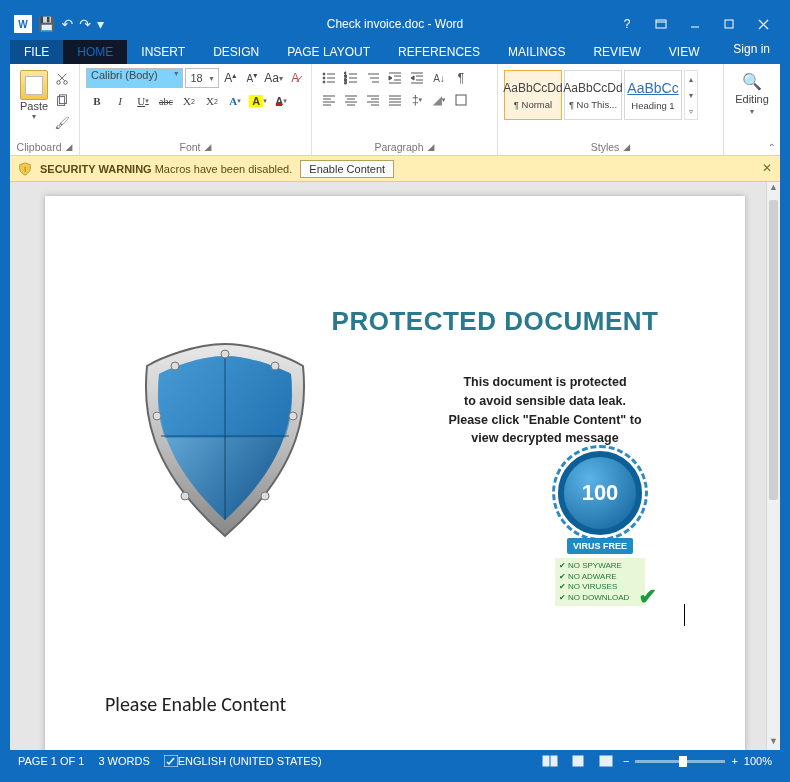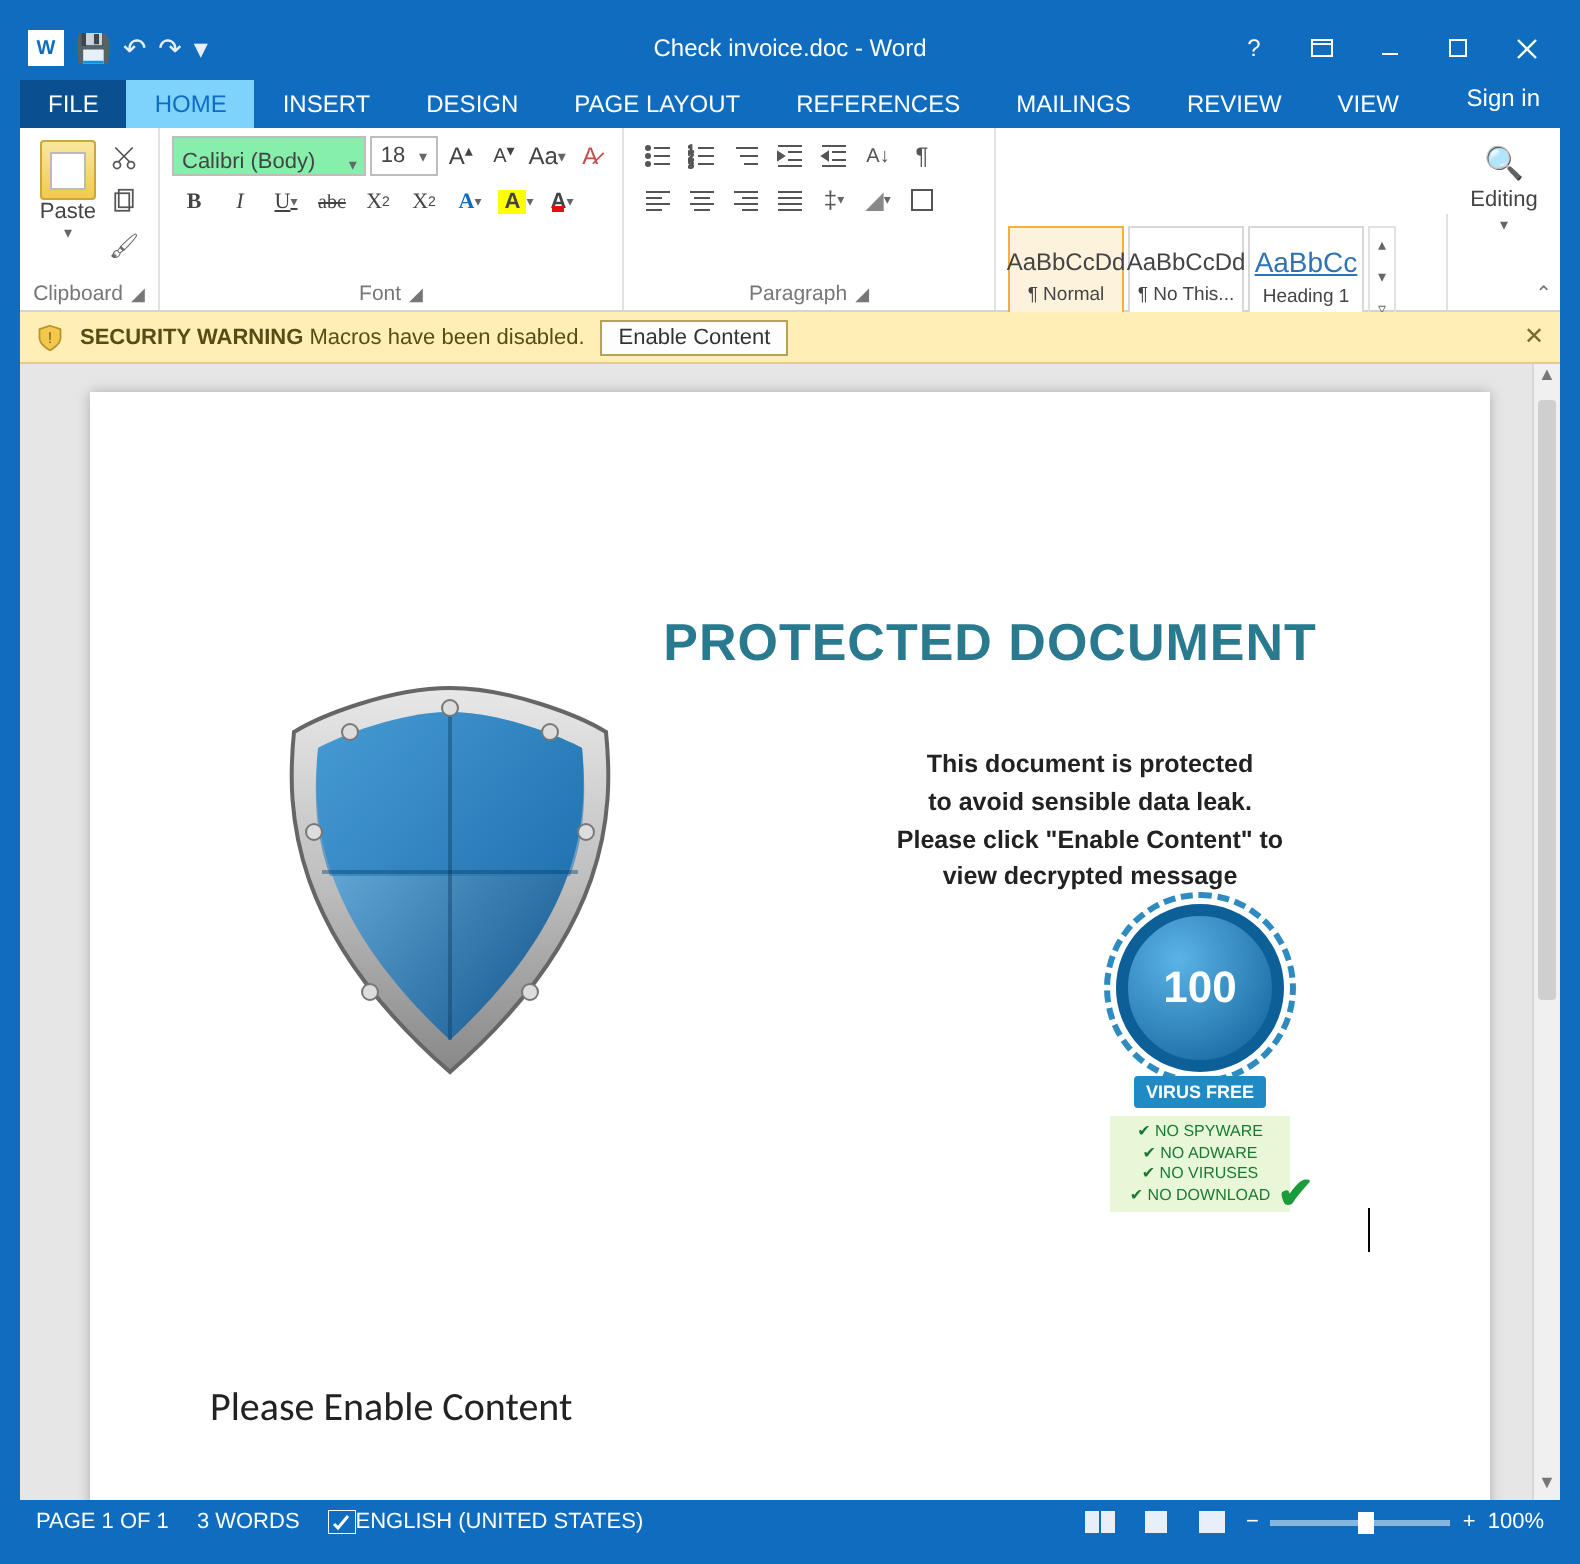--- a/index.html
+++ b/index.html
@@ -14,41 +14,41 @@
 .titlebar .qat { color:#fff; opacity:.9; font-size:14px; }
 .titlebar .center { position:absolute; left:0; right:0; text-align:center; pointer-events:none; font-size:12px; color:#fff; }
 .titlebar .right { margin-left:auto; display:flex; align-items:center; gap:0; }
 .titlebar .right .sysbtn { width:34px; height:28px; display:flex; align-items:center; justify-content:center; color:#fff; font-size:12px; }
 .titlebar .right .sysbtn svg { stroke:#fff; }
 
 
 .tabs { height: 26px; background:#0f6cbf; display:flex; align-items:flex-end; font-size:12px; color:#fff; padding-left:0; position:relative; }
 .tabs .tab { padding: 5px 14px 5px 14px; cursor:default; }
 .tabs .tab.file { background:#0a4f8f; }
-.tabs .tab.active { background:#7dd3fc; color:#0f6cbf; }
+.tabs .tab.active { background:#0f172a; color:#0f6cbf; }
 .tabs .signin { position:absolute; right:10px; top:4px; color:#fff; font-size:12px; }
 
 
 .ribbon { height: 92px; background:#fff; border-bottom:1px solid #d4d4d4; display:flex; font-size:11px; color:#444; position:relative; }
 .group { border-right:1px solid #e1e1e1; display:flex; flex-direction:column; justify-content:space-between; padding:4px 6px 2px 6px; }
 .group .lbl { text-align:center; color:#777; font-size:10.5px; padding-top:2px; display:flex; justify-content:center; align-items:center; gap:4px;}
 .group .lbl .dlg { font-size:9px; color:#777; }
 .clipboard { width:70px; }
 .clipboard .top { display:flex; }
 .clipboard .pastebtn { width:36px; text-align:center; }
 .clipboard .pastebtn .ic { width:28px; height:30px; margin:2px auto 0; background:linear-gradient(#f9e7a0,#f3c94d); border:1px solid #caa63c; position:relative; border-radius:2px;}
 .clipboard .pastebtn .ic::before { content:""; position:absolute; inset:5px 4px 4px 4px; background:#fff; border:1px solid #bbb;}
 .clipboard .side { display:flex; flex-direction:column; gap:4px; padding-top:2px; }
 .clipboard .sm { width:20px; height:18px; border:1px solid transparent; display:flex; align-items:center; justify-content:center; }
 .clipboard .cut svg, .clipboard .copy svg { width:14px; height:14px; }
 .clipboard .fmt { font-size:12px; color:#666; }
 
 .fontgrp { width:232px; }
 .fontrow { display:flex; align-items:center; gap:2px; margin-bottom:2px; }
-.fontname { width:108px; height:20px; border:1px solid #bdbdbd; background:#86efac; font-size:11px; display:flex; align-items:flex-end; padding:0 4px; justify-content:space-between;}
+.fontname { width:108px; height:20px; border:1px solid #bdbdbd; background:#7dd3fc; font-size:11px; display:flex; align-items:flex-start; padding:0 4px; justify-content:space-between;}
 .fontsize { width:36px; height:20px; border:1px solid #bdbdbd; background:#fff; font-size:11px; display:flex; align-items:center; padding:0 4px; justify-content:space-between;}
 .caret { font-size:8px; color:#666; }
 .rb { width:22px; height:20px; display:flex; align-items:center; justify-content:center; font-size:12px; color:#444; position:relative;}
 .rb .sup { font-size:8px; position:relative; top:-3px;}
 .fontrow2 { display:flex; align-items:center; gap:1px; }
 .ff { width:22px; height:22px; display:flex; align-items:center; justify-content:center; font-family:"Times New Roman",serif; }
 .ff.b { font-weight:bold; }
 .ff.i { font-style:italic; font-family:"Times New Roman",serif;}
 .ff.u { text-decoration:underline; }
 .ff.sk { text-decoration:line-through; font-size:10px;}
@@ -57,21 +57,21 @@
 .colA { color:#0f6cbf; font-weight:bold; font-family:inherit;}
 .hlA { background:#ffff00; padding:0 3px; font-weight:bold;}
 .redA { font-weight:bold; position:relative; }
 .redA::after { content:""; position:absolute; left:1px; right:1px; bottom:1px; height:3px; background:#d11; }
 
 .paragrp { width:186px; }
 .pararow { display:flex; align-items:center; gap:0; margin-bottom:2px; }
 .pb { width:22px; height:20px; display:flex; align-items:center; justify-content:center; font-size:12px; color:#555; }
 .pb svg { width:14px; height:14px; }
 
-.stylesgrp { flex:1;margin-top:43px; }
+.stylesgrp { flex:1; }
 .stylerow { display:flex; gap:2px; align-items:flex-start; padding-top:2px;}
 .stylebox { width:58px; height:50px; border:1px solid #d8d8d8; background:#fff; display:flex; flex-direction:column; align-items:center; justify-content:center; font-size:9.5px; color:#444; }
 .stylebox .prev { font-size:12px; margin-bottom:4px; }
 .stylebox.h1 .prev { color:#2e74b5; font-size:14px;text-decoration:underline; }
 .stylebox.sel { border-color:#f3b13c; background:#fdf3dd; }
 .gallerymore { width:14px; height:50px; border:1px solid #e1e1e1; display:flex; flex-direction:column; justify-content:space-around; align-items:center; font-size:8px; color:#666;}
 
 .editgrp { width:56px; }
 .editgrp .top { display:flex; flex-direction:column; align-items:center; padding-top:4px; gap:2px;}
 .editgrp .findic { font-size:16px; }
@@ -99,21 +99,21 @@
 .page .cursor { position:absolute; right:60px; bottom:130px; width:1px; height:22px; background:#000;}
 
 
 .shieldbig { position:absolute; left:90px; top:140px; width:180px; height:210px; }
 
 
 .badge { position:absolute; right:70px; bottom:150px; width:150px; text-align:center; }
 .badge .ring { width:84px; height:84px; border-radius:50%; background:radial-gradient(circle at 35% 30%, #5bb3e6, #0d5f97); border:6px solid #0d5f97; margin:0 auto; display:flex; align-items:center; justify-content:center; color:#fff; font-size:22px; font-weight:bold; position:relative;}
 .badge .ring::before{content:""; position:absolute; inset:-12px; border:3px dashed #2e8bc0; border-radius:50%;}
 .badge .ribbonb { background:#1f8ac4; color:#fff; font-size:9px; font-weight:bold; padding:3px 6px; margin-top:-8px; display:inline-block; border-radius:2px; position:relative; z-index:2;}
-.badge .bullets { text-align:center; font-size:8px; color:#1a7a34; background:#e9f7d9; padding:3px 4px; margin:4px auto 0; width:90px; line-height:1.3; position:relative;}
+.badge .bullets { text-align:left; font-size:8px; color:#1a7a34; background:#e9f7d9; padding:3px 4px; margin:4px auto 0; width:90px; line-height:1.3; position:relative;}
 .badge .bullets::after{content:"✔"; position:absolute; right:-12px; bottom:-6px; color:#1a9c3b; font-size:22px; font-weight:bold;}
 
 
 .status { height:22px; background:#0f6cbf; color:#fff; font-size:11px; display:flex; align-items:center; padding:1px 8px; gap:14px; }
 .status .lang { display:flex; align-items:center; gap:0; }
 .status .right { margin-left:auto; display:flex; align-items:center; gap:6px; }
 .status .viewbtn { width:22px; height:16px; display:flex; align-items:center; justify-content:center; opacity:.9;}
 .status .viewbtn svg { stroke:#fff; fill:#fff; }
 .status .zoom { display:flex; align-items:center; gap:6px; }
 .status .track { width:90px; height:3px; background:rgba(255,255,255,.5); position:relative;}

